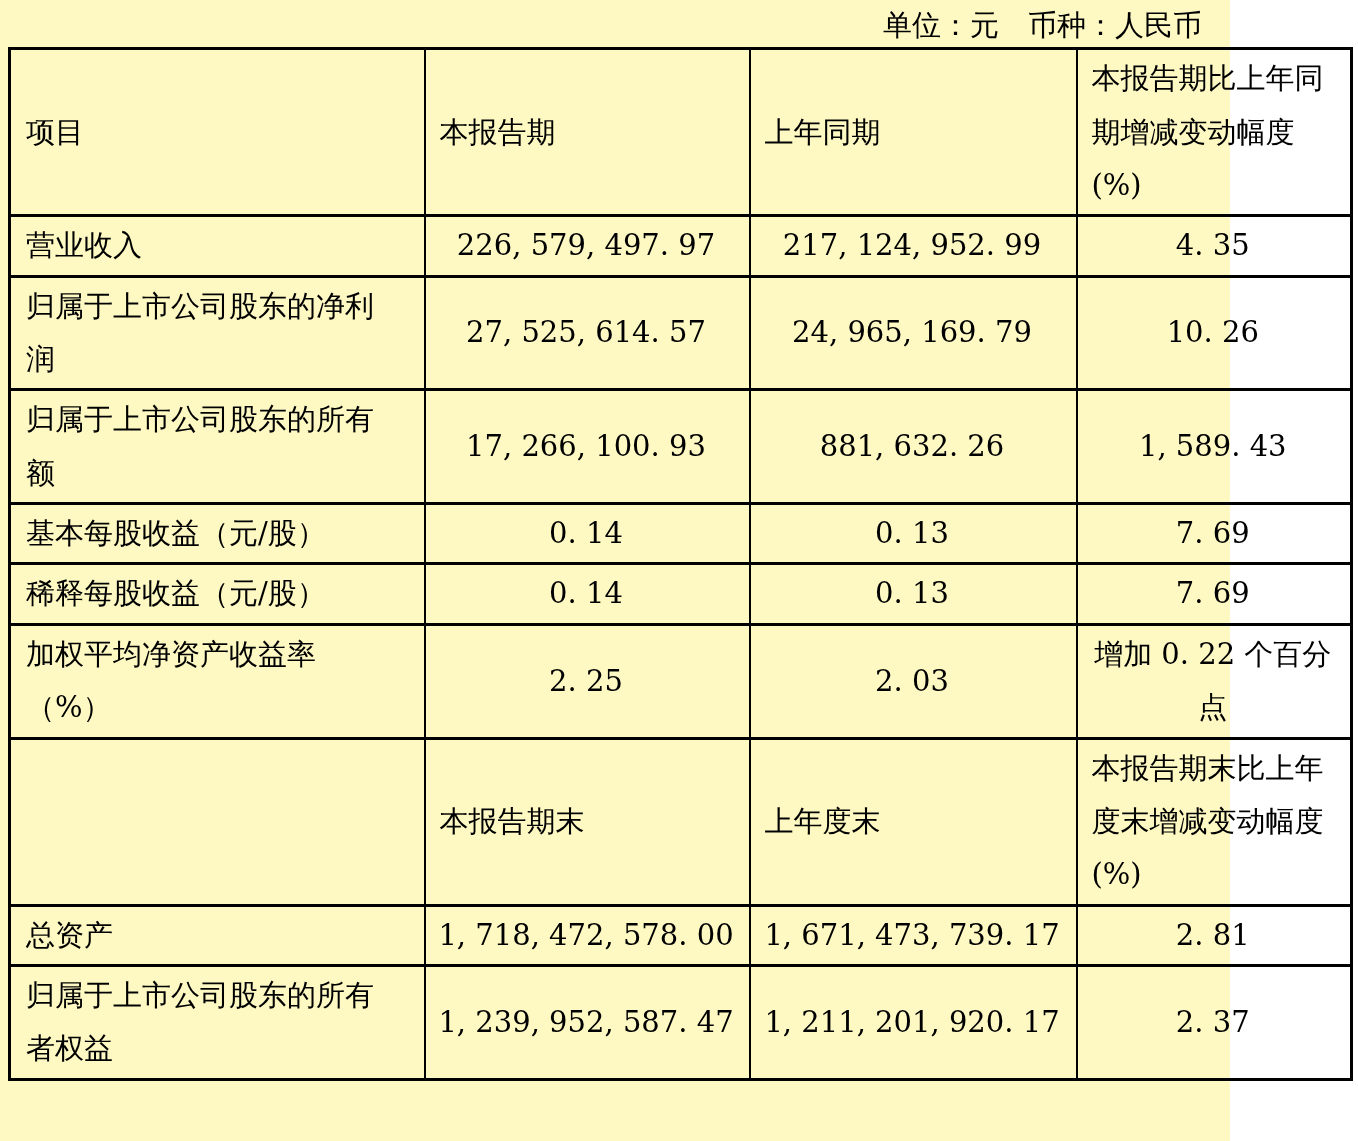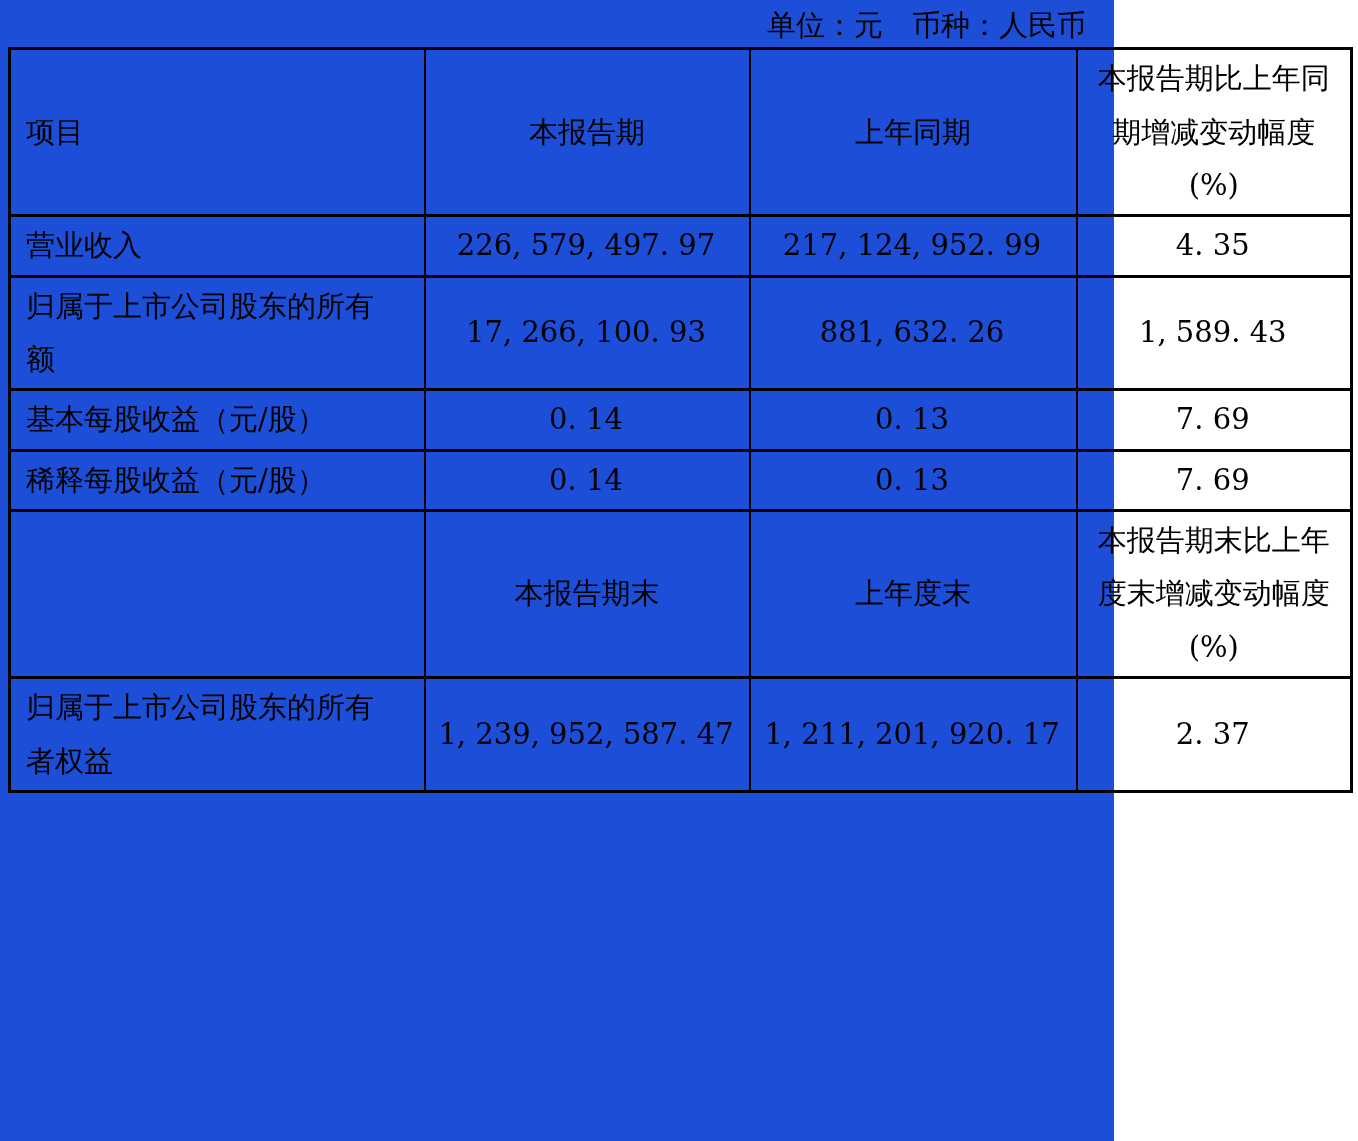--- a/index.html
+++ b/index.html
@@ -3,21 +3,21 @@
 <meta charset="utf-8">
 <style>
   * { margin: 0; padding: 0; box-sizing: border-box; }
   html, body { background: #ffffff; }
   body {
     width: 1358px; height: 1141px;
     overflow: hidden;
     font-family: "DejaVu Serif", "Liberation Serif", serif;
     color: #000000;
   }
-  .page { width: 1114px; height: 1141px; background: #1d4ed8; }
+  .page { width: 1230px; height: 1141px; background: #fef9c3; }
   .unit-line {
     text-align: right;
     padding: 7px 28px 4px 0;
     font-size: 29px;
     line-height: 1.25;
     white-space: pre;
   }
   table.report-table {
     border-collapse: collapse;
     table-layout: fixed;
@@ -32,21 +32,21 @@
   td {
     border: solid #000;
     border-width: 3px 2px;
     vertical-align: middle;
     font-size: 29px;
     line-height: 1.84;
     overflow: hidden;
   }
   td.item { text-align: left;  padding: 2px 28px 2px 15px; }
   td.num  { text-align: center; padding: 2px 8px 2px 6px; }
-  td.head { text-align: center; padding: 2px 6px; }
+  td.head { text-align: left; padding: 2px 14px; }
   .pre { white-space: pre-line; }
   tr.rh-hdr1 { height: 160px; }
   tr.rh-1l   { height: 55px;  }
   tr.rh-2l   { height: 107px; }
   tr.rh-2lb  { height: 110px; }
   tr.rh-wavg { height: 103px; }
   tr.rh-hdr2 { height: 157px; }
   tr.rh-1lb  { height: 56px;  }
 </style>
 </head>
@@ -74,20 +74,27 @@
 (%)</td>
     </tr>
 
     <tr class="rh-1l">
       <td class="item pre">营业收入</td>
       <td class="num">226, 579, 497. 97</td>
       <td class="num">217, 124, 952. 99</td>
       <td class="num pre">4. 35</td>
     </tr>
 
+    <tr class="rh-2l">
+      <td class="item pre">归属于上市公司股东的净利
+润</td>
+      <td class="num">27, 525, 614. 57</td>
+      <td class="num">24, 965, 169. 79</td>
+      <td class="num pre">10. 26</td>
+    </tr>
 
 
     <tr class="rh-2lb">
       <td class="item pre">归属于上市公司股东的所有
 额</td>
       <td class="num">17, 266, 100. 93</td>
       <td class="num">881, 632. 26</td>
       <td class="num pre">1, 589. 43</td>
     </tr>
 
@@ -98,30 +105,43 @@
       <td class="num pre">7. 69</td>
     </tr>
 
     <tr class="rh-1l">
       <td class="item pre">稀释每股收益（元/股）</td>
       <td class="num">0. 14</td>
       <td class="num">0. 13</td>
       <td class="num pre">7. 69</td>
     </tr>
 
+    <tr class="rh-wavg">
+      <td class="item pre">加权平均净资产收益率（%）</td>
+      <td class="num">2. 25</td>
+      <td class="num">2. 03</td>
+      <td class="num pre">增加 0. 22 个百分
+点</td>
+    </tr>
 
     <tr class="rh-hdr2">
       <td class="item"></td>
       <td class="head">本报告期末</td>
       <td class="head">上年度末</td>
       <td class="head pre">本报告期末比上年
 度末增减变动幅度
 (%)</td>
     </tr>
 
+    <tr class="rh-1lb">
+      <td class="item pre">总资产</td>
+      <td class="num">1, 718, 472, 578. 00</td>
+      <td class="num">1, 671, 473, 739. 17</td>
+      <td class="num pre">2. 81</td>
+    </tr>
 
     <tr class="rh-2l">
       <td class="item pre">归属于上市公司股东的所有
 者权益</td>
       <td class="num">1, 239, 952, 587. 47</td>
       <td class="num">1, 211, 201, 920. 17</td>
       <td class="num pre">2. 37</td>
     </tr>
 
   </tbody>

